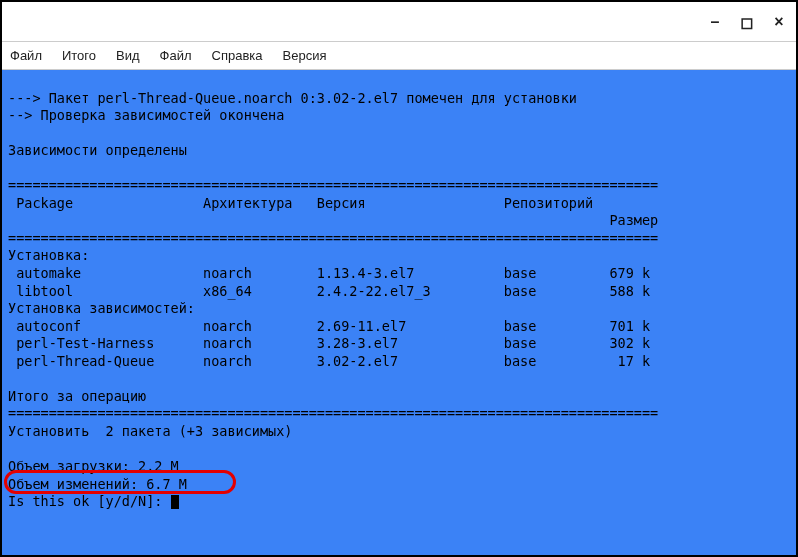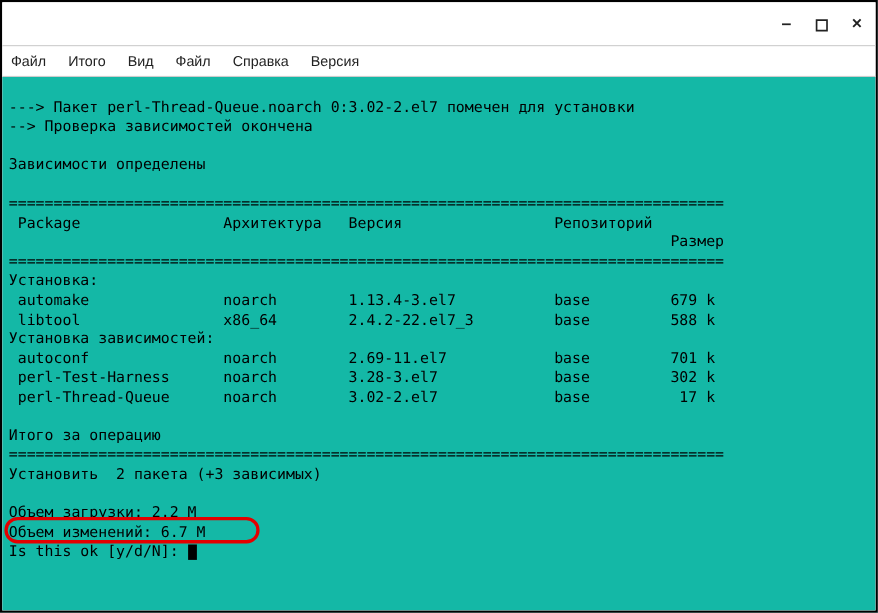--- a/index.html
+++ b/index.html
@@ -53,21 +53,21 @@
       padding: 0 8px;
       gap: 20px;
     }
     .menubar span {
       font-size: 13px;
       color: #222;
       cursor: pointer;
     }
     .terminal {
       flex: 1;
-      background: #14b8a6;
+      background: #3b82f6;
       font-family: "DejaVu Sans Mono", "Courier New", monospace;
       font-size: 13.5px;
       line-height: 1.30;
       padding: 2px 6px 2px 6px;
       white-space: pre;
       overflow: hidden;
       color: #000;
       position: relative;
     }
     .highlight-box {

